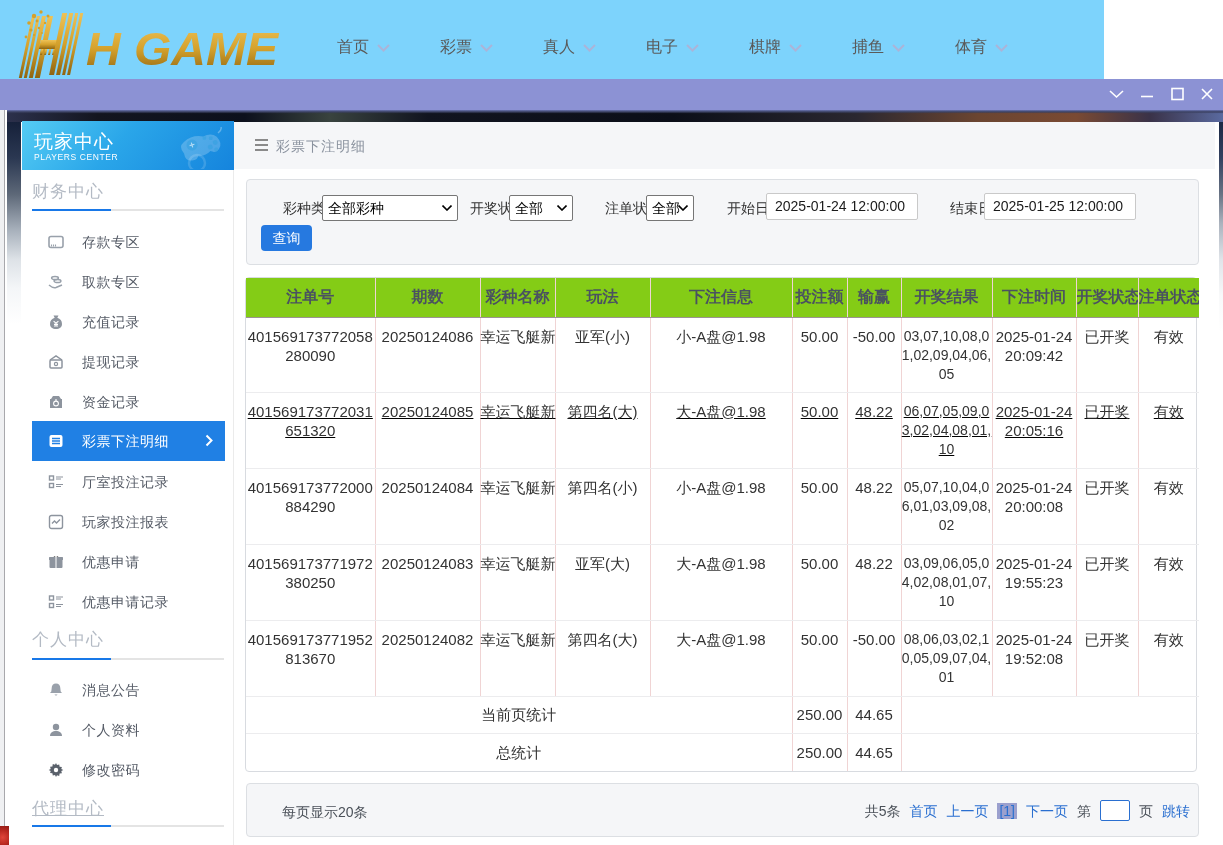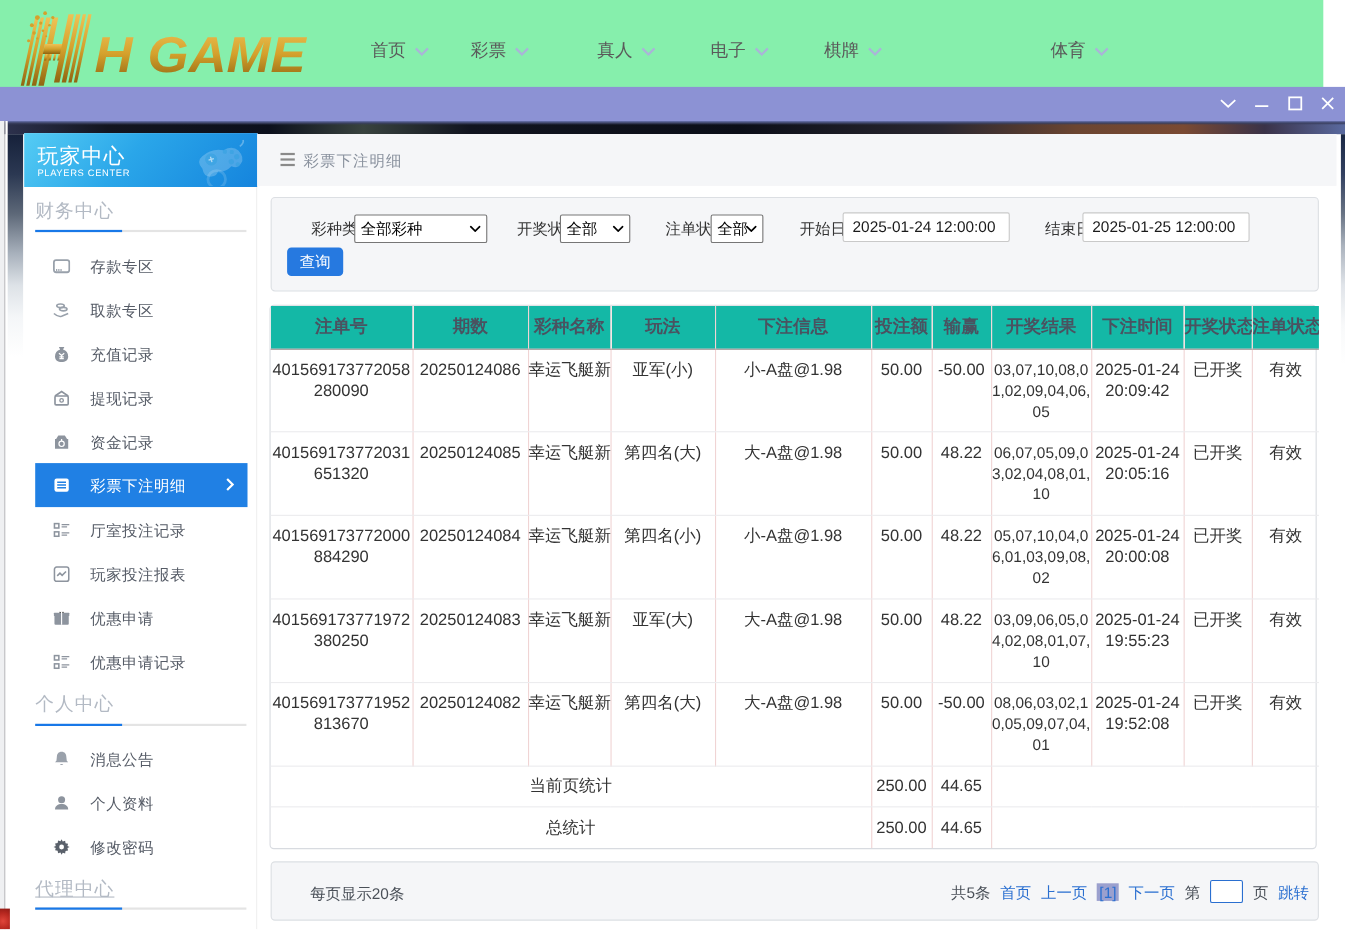--- a/index.html
+++ b/index.html
@@ -2,21 +2,21 @@
 <html><head>
 <meta charset="utf-8">
 <style>
   * { margin:0; padding:0; box-sizing:border-box; }
   html,body { width:1223px; height:845px; overflow:hidden; }
   body { font-family:"Liberation Sans", sans-serif; background:#fff; }
   #page { position:relative; width:1223px; height:845px; overflow:hidden; background:#fff; }
   .abs { position:absolute; }
 
   
-  #hdr { left:0; top:0; width:1203px; height:80px; background:#86efac; }
+  #hdr { left:0; top:0; width:1104px; height:80px; background:#7dd3fc; }
   .nav { top:7px; height:80px; line-height:80px; font-size:16px; color:#5a5a5a; }
   .nav .chev { display:inline-block; margin-left:8px; }
 
   
   #tbar { left:0; top:79px; width:1223px; height:31px; background:#8c92d4; }
 
   
   #dstrip { left:0; top:110px; width:1223px; height:12px;
     background:linear-gradient(#6a74b2 0%, #3a4060 16%, rgba(0,0,0,0) 30%),
     linear-gradient(90deg,#2e3350 0%,#13151f 8%,#0c101c 20%,#39433f 27%,#11141f 35%,#0b0e18 55%,#2a2730 70%,#6b4531 80%,#7a4a33 88%,#3a3248 94%,#5a6aa0 100%); }
@@ -62,21 +62,21 @@
   .fsel { position:absolute; top:15px; height:26px; background:#fff; border:1px solid #767676; border-radius:2px;
     font-size:14px; color:#000; line-height:24px; padding-left:5px; }
   .fsel svg { position:absolute; right:5px; top:9px; }
   .finp { position:absolute; top:13px; height:27px; background:#fff; border:1px solid #c9c9c9; border-radius:2px;
     font-size:14px; color:#1a1a1a; line-height:25px; padding-left:8px; }
   #qbtn { position:absolute; left:14px; top:45px; width:51px; height:26px; background:#2679e0; border-radius:4px;
     color:#fff; font-size:14px; text-align:center; line-height:26px; }
 
   table { border-collapse:collapse; table-layout:fixed; width:952px; }
   #tblwrap { position:absolute; left:11px; top:155px; width:952px; border:1px solid #d8dbe0; border-radius:4px; }
-  th { background:#14b8a6; font-size:16px; font-weight:bold; color:#4a5260; height:39px; white-space:nowrap;
+  th { background:#84cc16; font-size:16px; font-weight:bold; color:#4a5260; height:39px; white-space:nowrap;
       border-right:1px solid #f0d4d4; border-bottom:1px solid #9c9392; overflow:hidden; }
   th:last-child { border-right:none; }
   td { font-size:15px; color:#333; text-align:center; vertical-align:top; padding-top:9px; line-height:19px;
       border-right:1px solid #f0d4d4; border-bottom:1px solid #ececee; white-space:nowrap; }
   td.res { font-size:14px;margin-left:24px; }
   td:last-child { border-right:none; }
   tr.sum td { vertical-align:middle; padding-top:0; }
   tr:last-child td { border-bottom:none; }
 
   #pager { position:absolute; left:12px; top:661px; width:953px; height:54px; background:#f5f6f8;
@@ -128,30 +128,33 @@
           <circle cx="21" cy="20" r="1.2"></circle>
           <circle cx="8" cy="29" r="1.4"></circle>
         <circle cx="16" cy="27" r="1.1"></circle>
           <circle cx="24" cy="25" r="0.9"></circle>
       </g>
       <text x="68" y="57" font-family="Liberation Sans, sans-serif" font-size="46" font-weight="bold" font-style="italic" fill="url(#gold)" textLength="192" lengthAdjust="spacingAndGlyphs">H GAME</text>
     </svg>
     <span class="nav abs" style="left:337px;">首页<span class="chev"><svg width="13" height="8" viewBox="0 0 13 8">
             <path d="M1 1l5.5 5.5L12 1" stroke="#aab4d8" stroke-width="2" fill="none"></path>
           </svg></span></span>
-    <span class="nav abs" style="left:428px;">彩票<span class="chev"><svg width="13" height="8" viewBox="0 0 13 8">
+    <span class="nav abs" style="left:440px;">彩票<span class="chev"><svg width="13" height="8" viewBox="0 0 13 8">
             <path d="M1 1l5.5 5.5L12 1" stroke="#aab4d8" stroke-width="2" fill="none"></path>
           </svg></span></span>
     <span class="nav abs" style="left:543px;">真人<span class="chev"><svg width="13" height="8" viewBox="0 0 13 8">
             <path d="M1 1l5.5 5.5L12 1" stroke="#aab4d8" stroke-width="2" fill="none"></path>
           </svg></span></span>
     <span class="nav abs" style="left:749px;">棋牌<span class="chev"><svg width="13" height="8" viewBox="0 0 13 8">
             <path d="M1 1l5.5 5.5L12 1" stroke="#aab4d8" stroke-width="2" fill="none"></path>
           </svg></span></span>
     <span class="nav abs" style="left:646px;">电子<span class="chev"><svg width="13" height="8" viewBox="0 0 13 8">
+            <path d="M1 1l5.5 5.5L12 1" stroke="#aab4d8" stroke-width="2" fill="none"></path>
+          </svg></span></span>
+    <span class="nav abs" style="left:852px;">捕鱼<span class="chev"><svg width="13" height="8" viewBox="0 0 13 8">
             <path d="M1 1l5.5 5.5L12 1" stroke="#aab4d8" stroke-width="2" fill="none"></path>
           </svg></span></span>
     <span class="nav abs" style="left:955px;">体育<span class="chev"><svg width="13" height="8" viewBox="0 0 13 8">
             <path d="M1 1l5.5 5.5L12 1" stroke="#aab4d8" stroke-width="2" fill="none"></path>
           </svg></span></span>
   </div>
 
   <div id="tbar" class="abs">
     <svg class="abs" style="left:1105px; top:8px;" width="112" height="14" viewBox="0 0 112 14">
       <g stroke="#ffffff" stroke-width="1.6" fill="none">
@@ -333,21 +336,21 @@
       <div class="burger">
           <i></i>
           <i></i>
           <i style="margin-bottom:0;"></i>
         </div>
       <div class="tx">彩票下注明细</div>
     </div>
 
     <div id="filter">
       <span class="flab" style="left:12px;">彩种类型:</span>
-      <div class="fsel" style="left:75px; width:121px;">全部彩种<svg width="10" height="6" viewBox="0 0 10 6">
+      <div class="fsel" style="left:75px; width:136px;">全部彩种<svg width="10" height="6" viewBox="0 0 10 6">
             <path d="M0.5 0.5L5 5l4.5-4.5" stroke="#000" stroke-width="1.6" fill="none"></path>
           </svg></div>
       <span class="flab" style="left:199px;">开奖状态:</span>
       <div class="fsel" style="left:262px; width:64px;">全部<svg width="10" height="6" viewBox="0 0 10 6">
             <path d="M0.5 0.5L5 5l4.5-4.5" stroke="#000" stroke-width="1.6" fill="none"></path>
           </svg></div>
       <span class="flab" style="left:334px;">注单状态:</span>
       <div class="fsel" style="left:399px; width:48px;">全部<svg width="10" height="6" viewBox="0 0 10 6">
             <path d="M0.5 0.5L5 5l4.5-4.5" stroke="#000" stroke-width="1.6" fill="none"></path>
           </svg></div>
@@ -393,21 +396,21 @@
               <td>幸运飞艇新</td>
               <td>亚军(小)</td>
               <td>小-A盘@1.98</td>
               <td>50.00</td>
               <td>-50.00</td>
               <td class="res">03,07,10,08,0<br>1,02,09,04,06,<br>05</td>
               <td>2025-01-24<br>20:09:42</td>
               <td>已开奖</td>
               <td>有效</td>
         </tr>
-        <tr style="height:76px;">
+        <tr style="height:76px;text-decoration:underline;">
           <td>401569173772031<br>651320</td>
               <td>20250124085</td>
               <td>幸运飞艇新</td>
               <td>第四名(大)</td>
               <td>大-A盘@1.98</td>
               <td>50.00</td>
               <td>48.22</td>
               <td class="res">06,07,05,09,0<br>3,02,04,08,01,<br>10</td>
               <td>2025-01-24<br>20:05:16</td>
               <td>已开奖</td>

